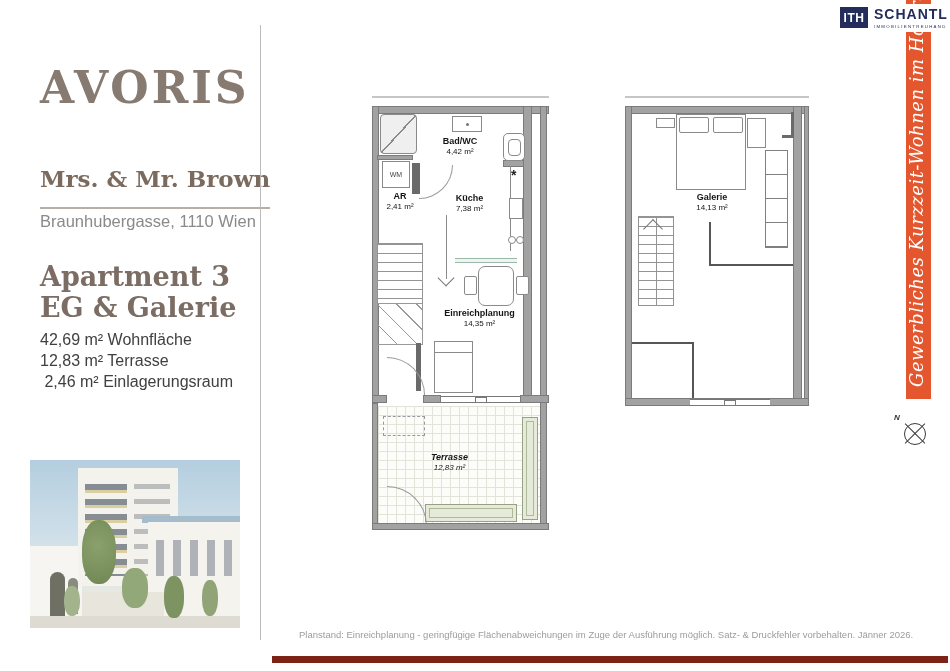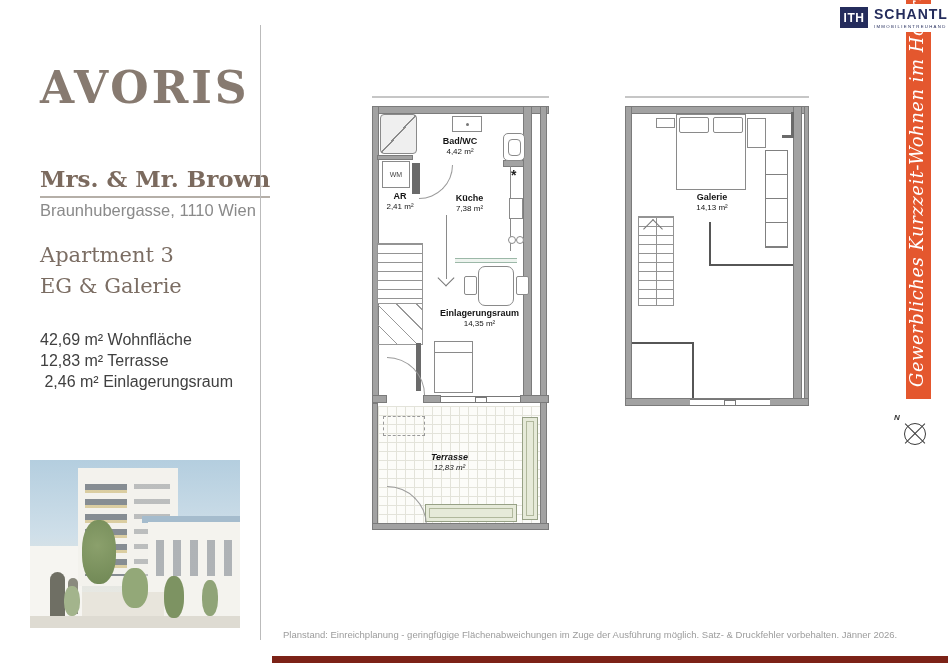--- a/index.html
+++ b/index.html
@@ -3,23 +3,23 @@
 <meta charset="utf-8">
 <style>
   html,body{margin:0;padding:0;background:#fff;}
   #page{position:relative;width:950px;height:671px;background:#fff;overflow:hidden;
         font-family:"Liberation Sans",sans-serif;}
   .abs{position:absolute;box-sizing:border-box;}
   
   .logo{font-family:"DejaVu Serif",serif;font-weight:bold;font-size:44px;letter-spacing:3px;
         color:#877a70;}
   .client{font-family:"DejaVu Serif",serif;font-weight:bold;font-size:23px;color:#7b6a5e;
-          border-bottom:2px solid #b5afa8;padding-bottom:4px;display:inline-block;}
+          border-bottom:2px solid #b5afa8;padding-bottom:15px;display:inline-block;}
   .addr{font-size:16.5px;color:#8a8a8a;}
-  .h-serif{font-family:"DejaVu Serif",serif;font-weight:normal;font-size:21px;color:#7b6d63;}
+  .h-serif{font-family:"DejaVu Serif",serif;font-weight:bold;font-size:27px;color:#7b6d63;margin-top:18px;}
   .area-line{font-size:16px;color:#404040;line-height:21px;white-space:pre;}
   .vline{background:#bbb;}
   
   .wall{background:#a2a2a2;border:1px solid #7b7b7b;}
   .wall-dark{background:#6a6a6a;}
   .thinline{background:#c6c6c6;}
   .furn{border:1px solid #8a8a8a;background:#fff;}
   .line{background:#8a8a8a;}
   .room-label{text-align:center;color:#141414;font-size:9px;font-weight:bold;line-height:1.25;}
   .room-label .ar{font-weight:normal;font-size:8px;display:block;}
@@ -54,21 +54,21 @@
   .partner{background:#fff;display:flex;align-items:flex-start;gap:6px;z-index:5;}
   .ith-box{width:28px;height:21px;color:#fff;font-weight:bold;font-size:12px;
            display:flex;align-items:center;justify-content:center;letter-spacing:.5px;}
   .schantl{font-weight:bold;font-size:14px;letter-spacing:1px;line-height:1;}
   .schantl-sub{font-size:4.3px;letter-spacing:1.3px;margin-top:2.5px;}
   
   .compass-circle{width:22px;height:22px;border:1.2px solid #3c3c3c;border-radius:50%;}
   .xline{width:28px;height:1px;background:#3c3c3c;}
   .north{font-size:8px;font-weight:bold;font-style:italic;color:#333;}
   
-  .disclaimer{font-size:9.5px;color:#9c9c9c;}
+  .disclaimer{font-size:9.5px;color:#9c9c9c;margin-left:16px;}
   
   .photo{overflow:hidden;background:linear-gradient(180deg,#b4cedf 0%,#cfdfe9 45%,#e4e6e1 72%,#efefe9 100%);}
   .photo div{position:absolute;}
 </style>
 </head>
 <body>
 
 <div id="page">
 
   <div class="abs logo" style="left:40px;top:62px;">AVORIS</div>
@@ -181,21 +181,21 @@
     </div>
     <div class="abs room-label" style="left:374px;top:191px;width:52px;">
       <span>AR</span>
       <span class="ar">2,41 m²</span>
     </div>
     <div class="abs room-label" style="left:442px;top:193px;width:55px;">
       <span>Küche</span>
       <span class="ar">7,38 m²</span>
     </div>
     <div class="abs room-label" style="left:432px;top:308px;width:95px;">
-      <span>Einlagerungsraum</span>
+      <span>Einreichplanung</span>
       <span class="ar">14,35 m²</span>
     </div>
     <div class="abs room-label" style="left:412px;top:452px;width:75px;font-style:italic;">
       <span>Terrasse</span>
       <span class="ar">12,83 m²</span>
     </div>
   </div>
 
   <div>
     <div class="abs thinline" style="left:625px;top:96px;width:184px;height:2px;"></div>

